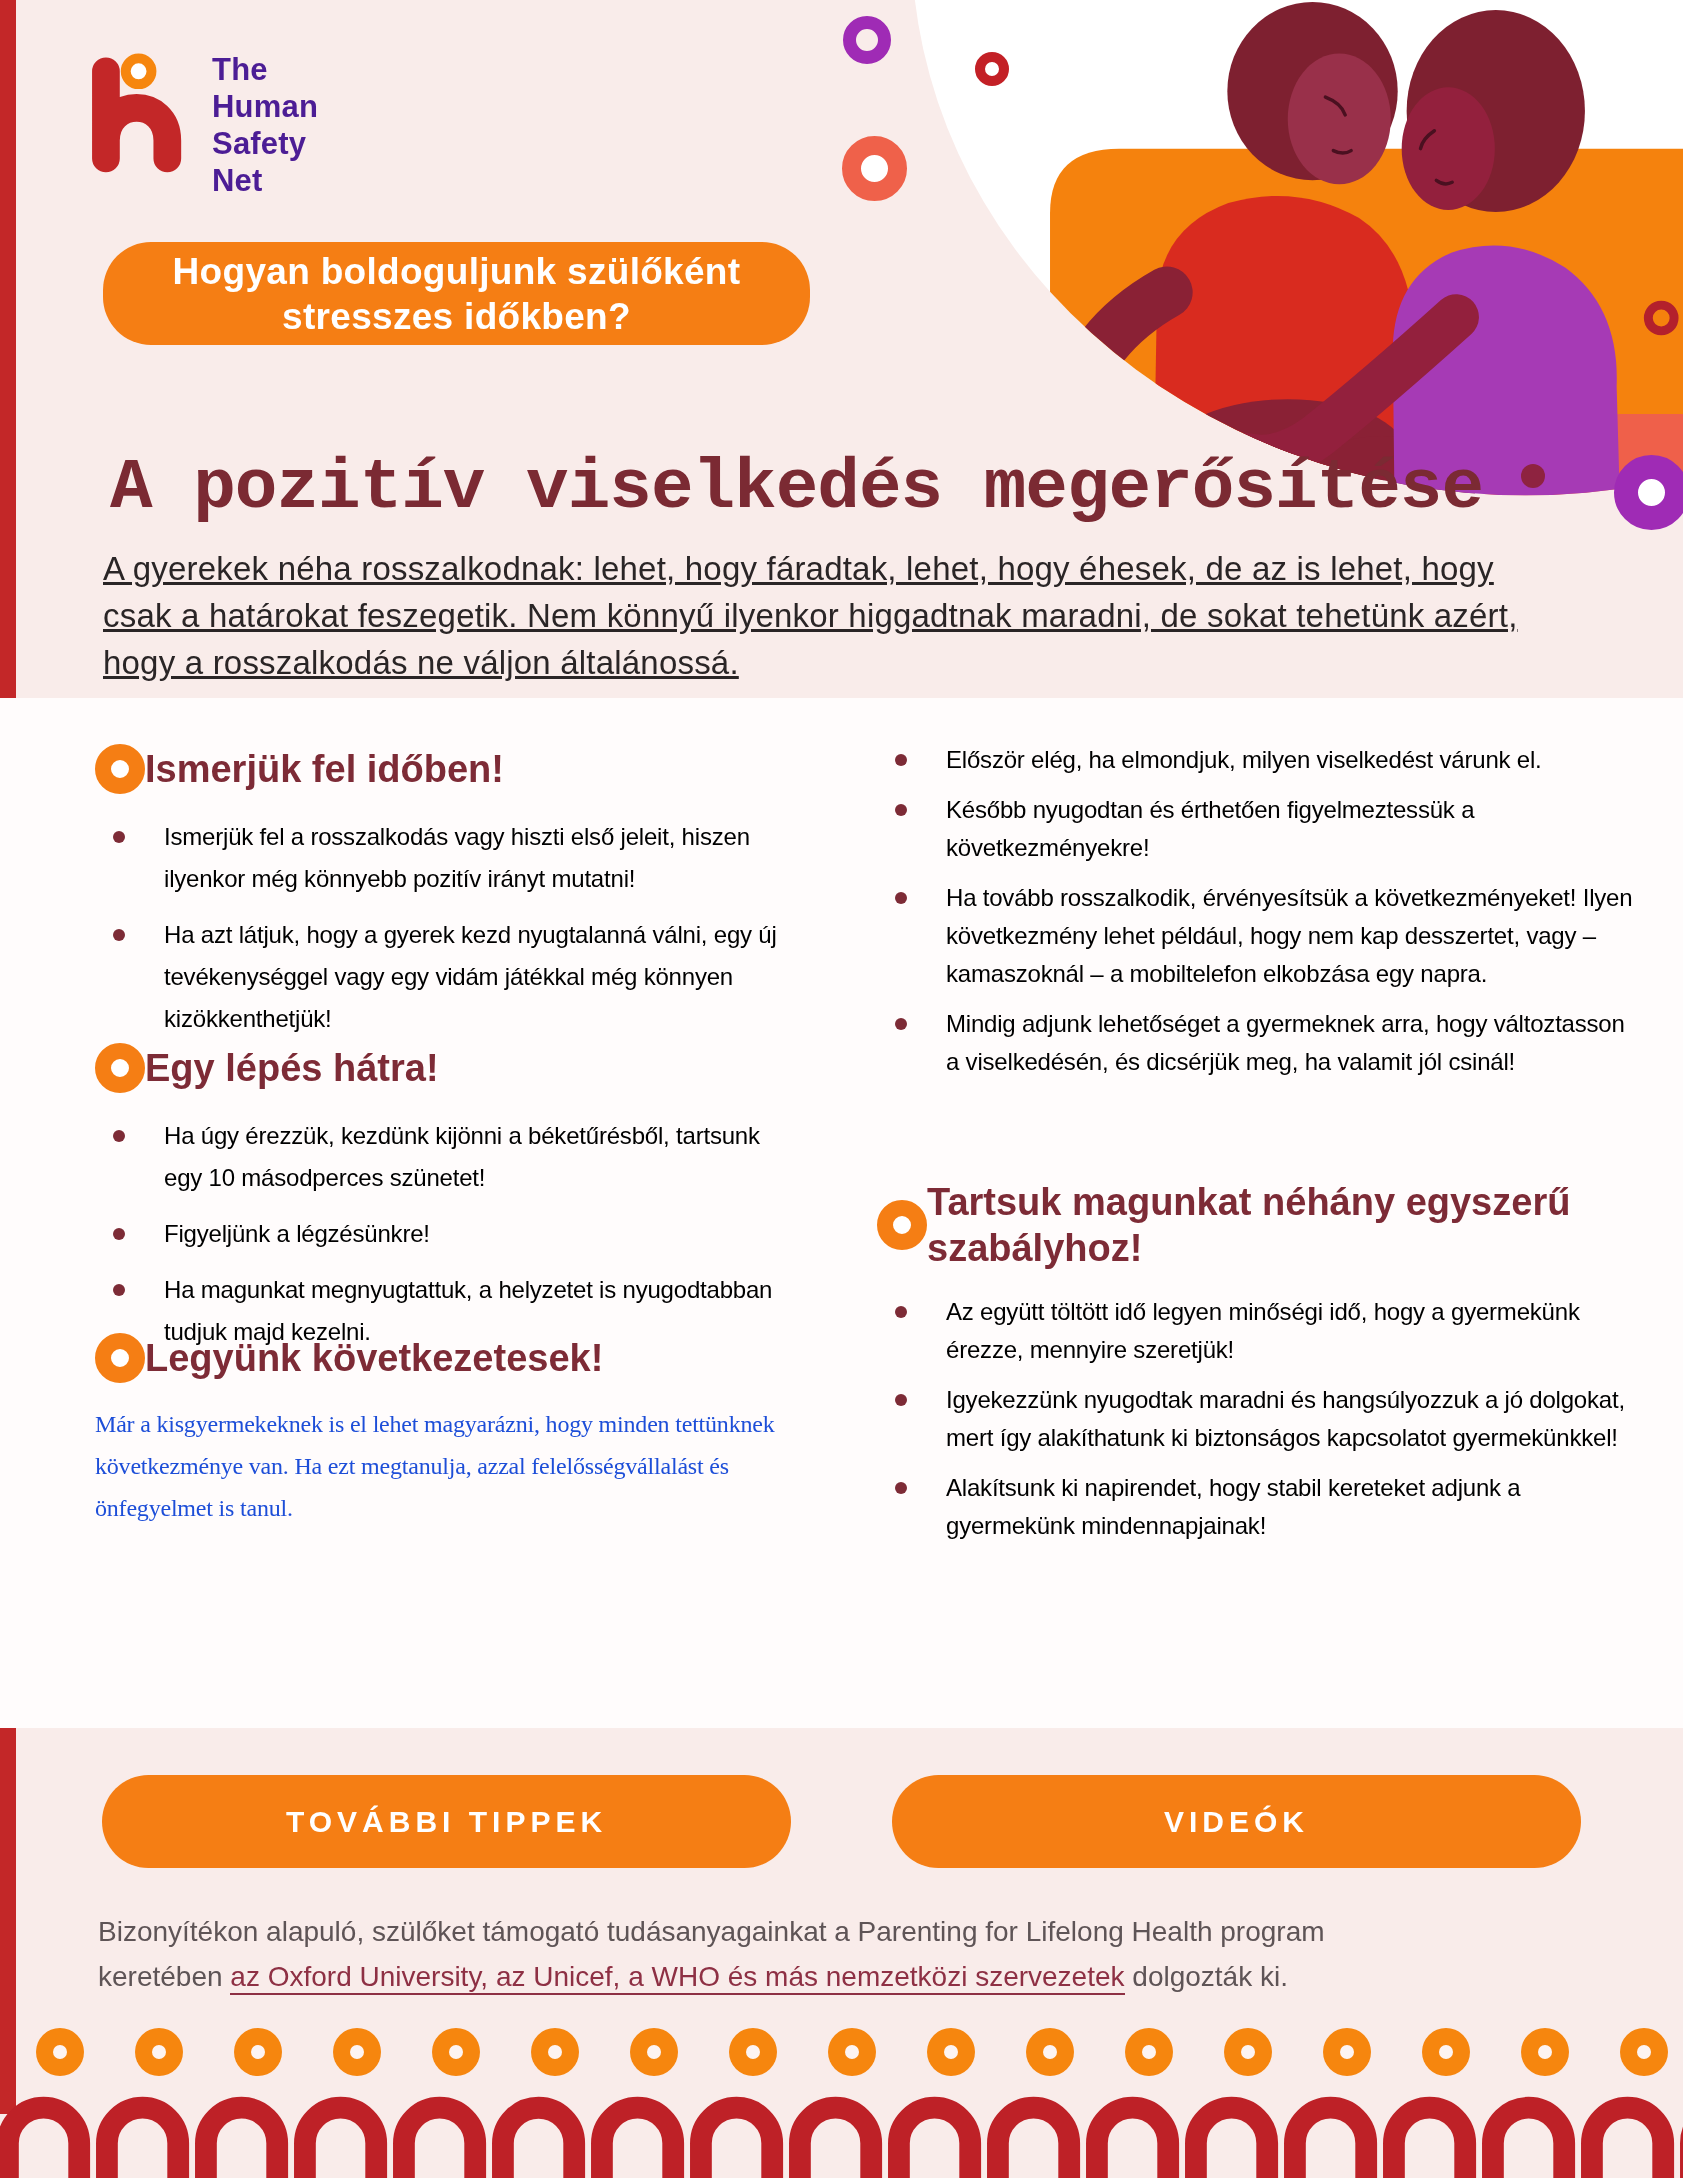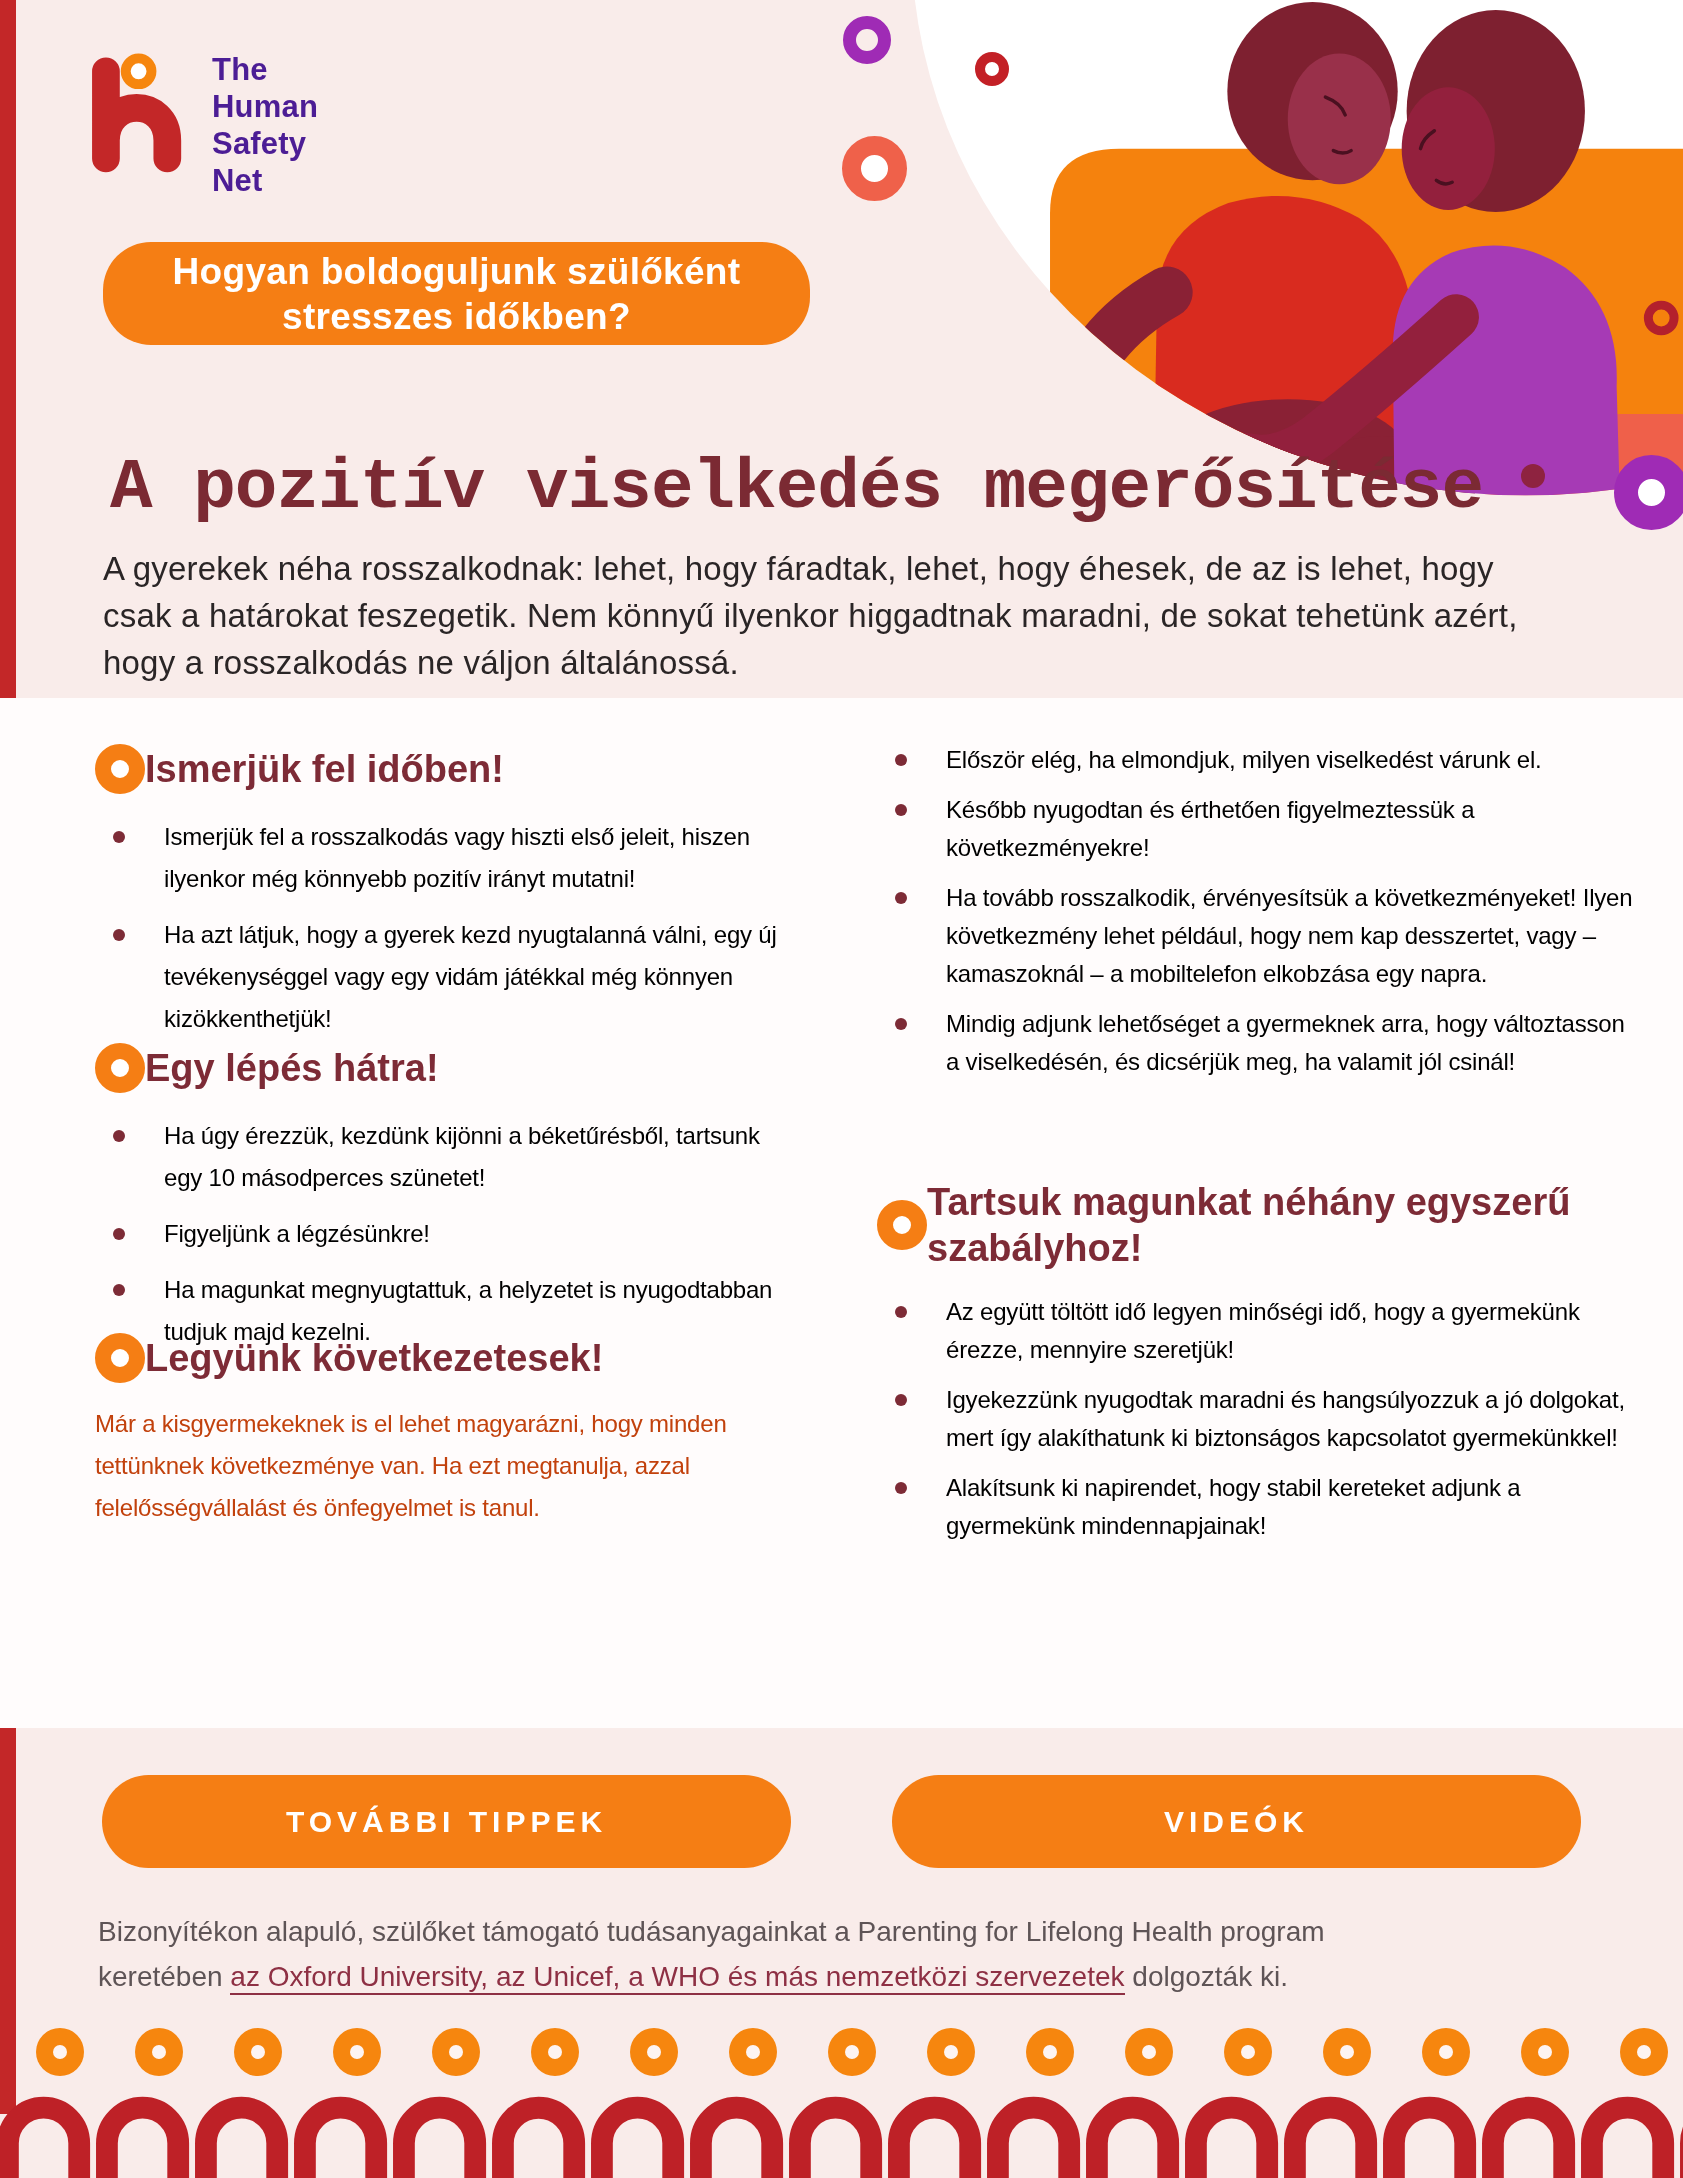--- a/index.html
+++ b/index.html
@@ -33,32 +33,32 @@
     background:#F57E14;color:#fff;display:flex;flex-direction:column;align-items:center;justify-content:center;
     font-size:37px;font-weight:600;line-height:45px;text-align:center;letter-spacing:0.3px;
   }
 
   .title{
     position:absolute;left:99px;top:438px;width:1485px;
     color:#7B2A33;font-size:71px;font-weight:bold;letter-spacing:-1px;line-height:1.1;
   }
   .intro{
     position:absolute;left:103px;top:545px;width:1426px;
-    color:#2A2526;font-size:33px;line-height:47px;letter-spacing:0.2px;
+    color:#2A2526;font-size:33px;line-height:47px;letter-spacing:0.2px;text-decoration:underline;
   }
 
   
   .section{position:absolute;}
   .sec-header{display:flex;align-items:center;}
   .sec-ring{width:50px;height:50px;border-radius:50%;border:16px solid #F57E14;background:#fff;box-sizing:border-box;flex:0 0 auto;}
   .sec-heading{color:#7D2B36;font-size:38px;font-weight:bold;line-height:46px;}
   .bullets{margin-top:22px;}
   .bullet{position:relative;padding-left:69px;margin-bottom:14px;color:#000000;font-size:24px;line-height:42px;letter-spacing:-0.2px;}
   .bullet::before{content:"";position:absolute;left:18px;top:15px;width:12px;height:12px;border-radius:50%;background:#7D2B36;}
-  .sec-paragraph{margin-top:20px;color:#c2410c;font-size:24px;line-height:42px;letter-spacing:-0.2px;width:693px;}
+  .sec-paragraph{margin-top:20px;color:#1d4ed8;font-size:24px;line-height:42px;letter-spacing:-0.2px;width:693px;font-family:Liberation Serif, serif;}
 
   #sec1{left:95px;top:744px;width:707px;}
   #sec2{left:95px;top:1043px;width:707px;}
   #sec3{left:95px;top:1333px;width:707px;}
   #rcol{left:877px;top:741px;width:760px;}
   #sec4{left:877px;top:1156px;width:760px;margin-top:23px;}
   #rcol .bullet,#sec4 .bullet{line-height:38px;margin-bottom:12px;}
   #rcol .bullet::before,#sec4 .bullet::before{top:13px;}
   #sec4 .sec-heading{width:653px;}
 

